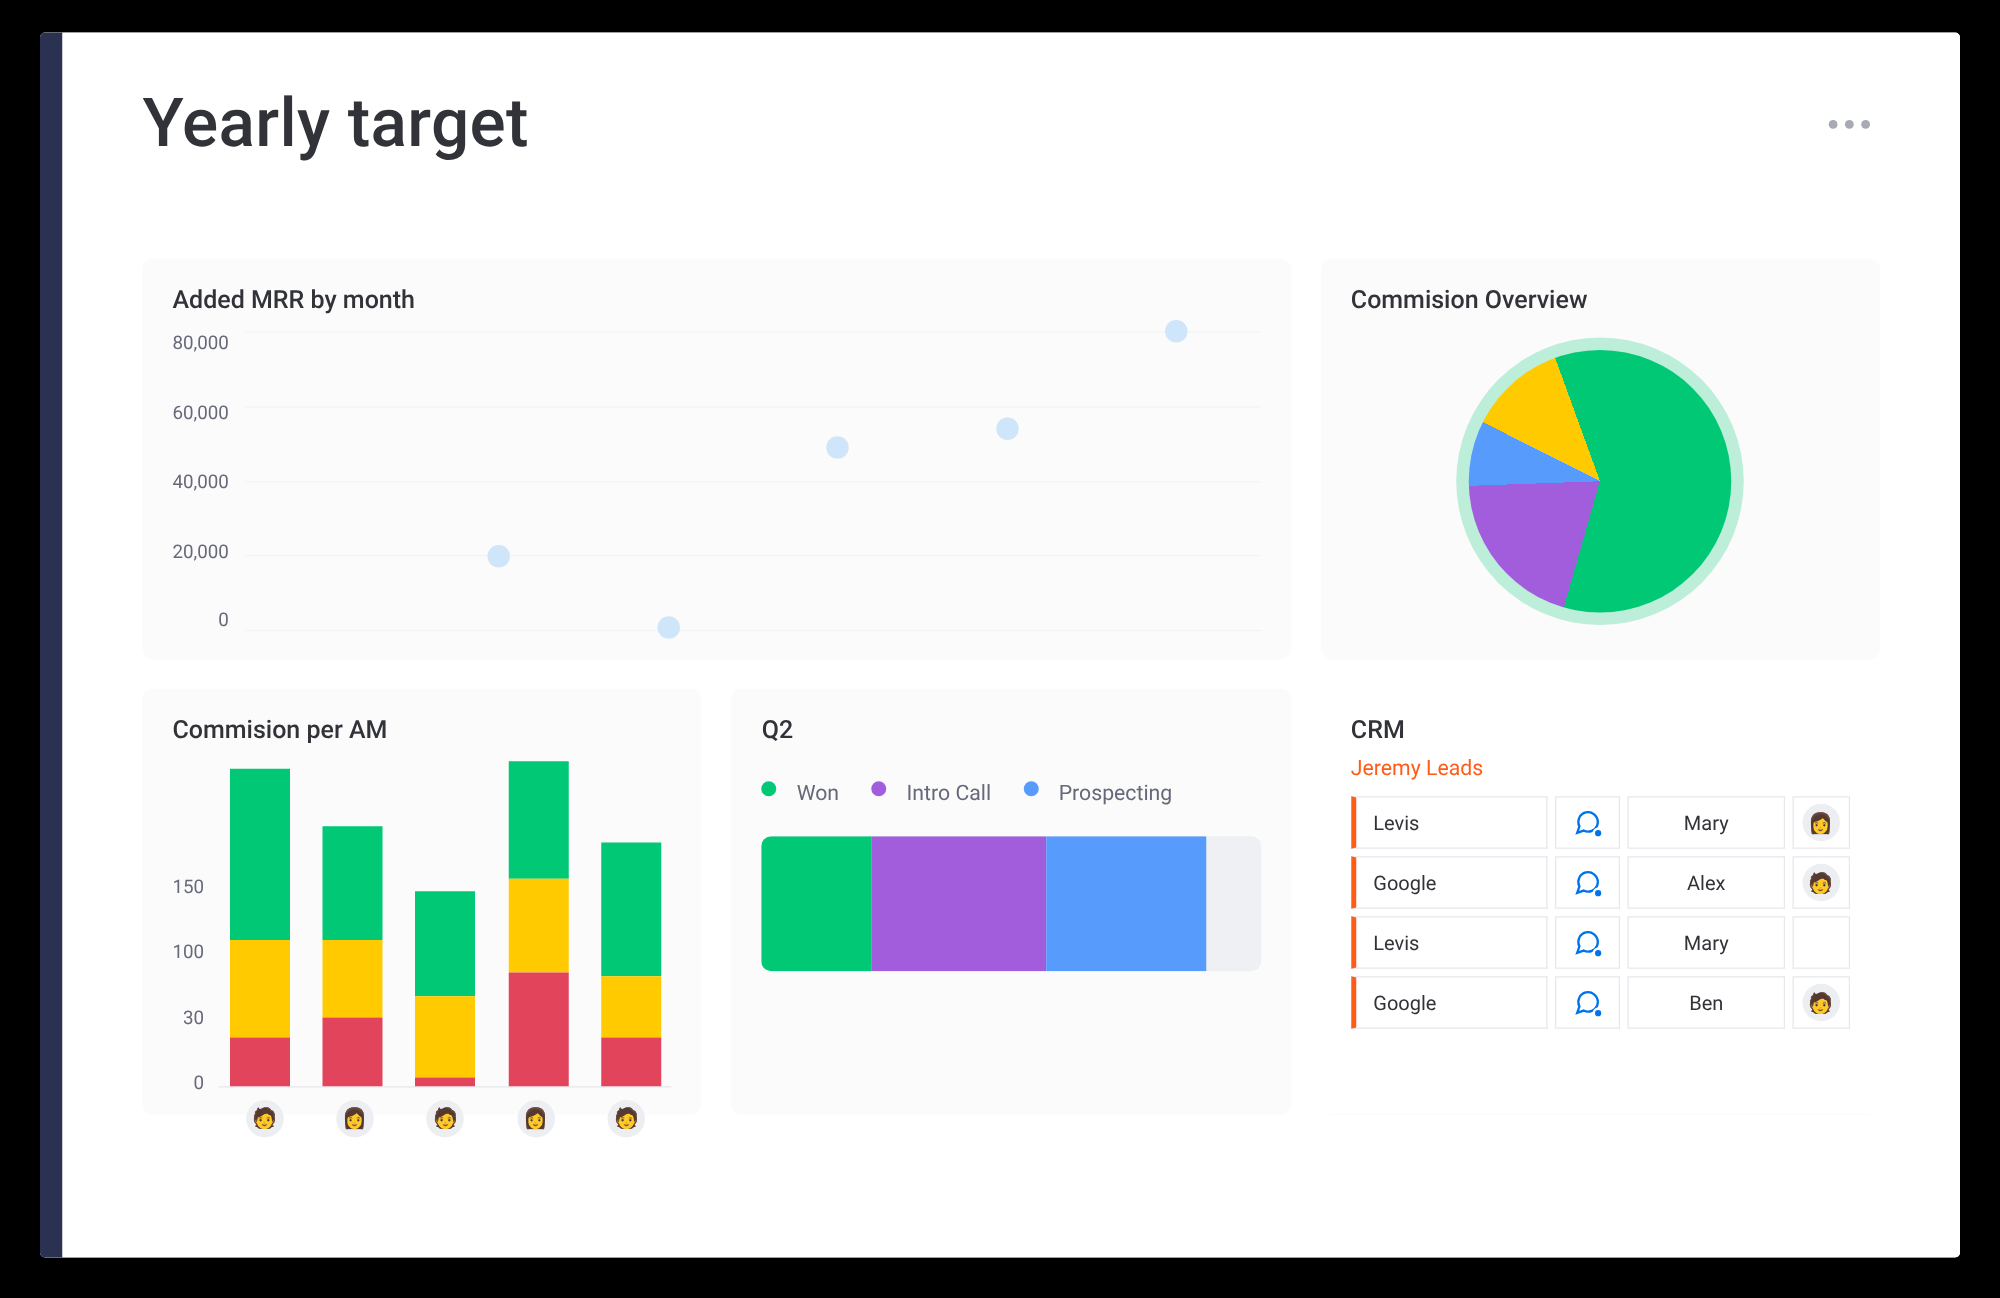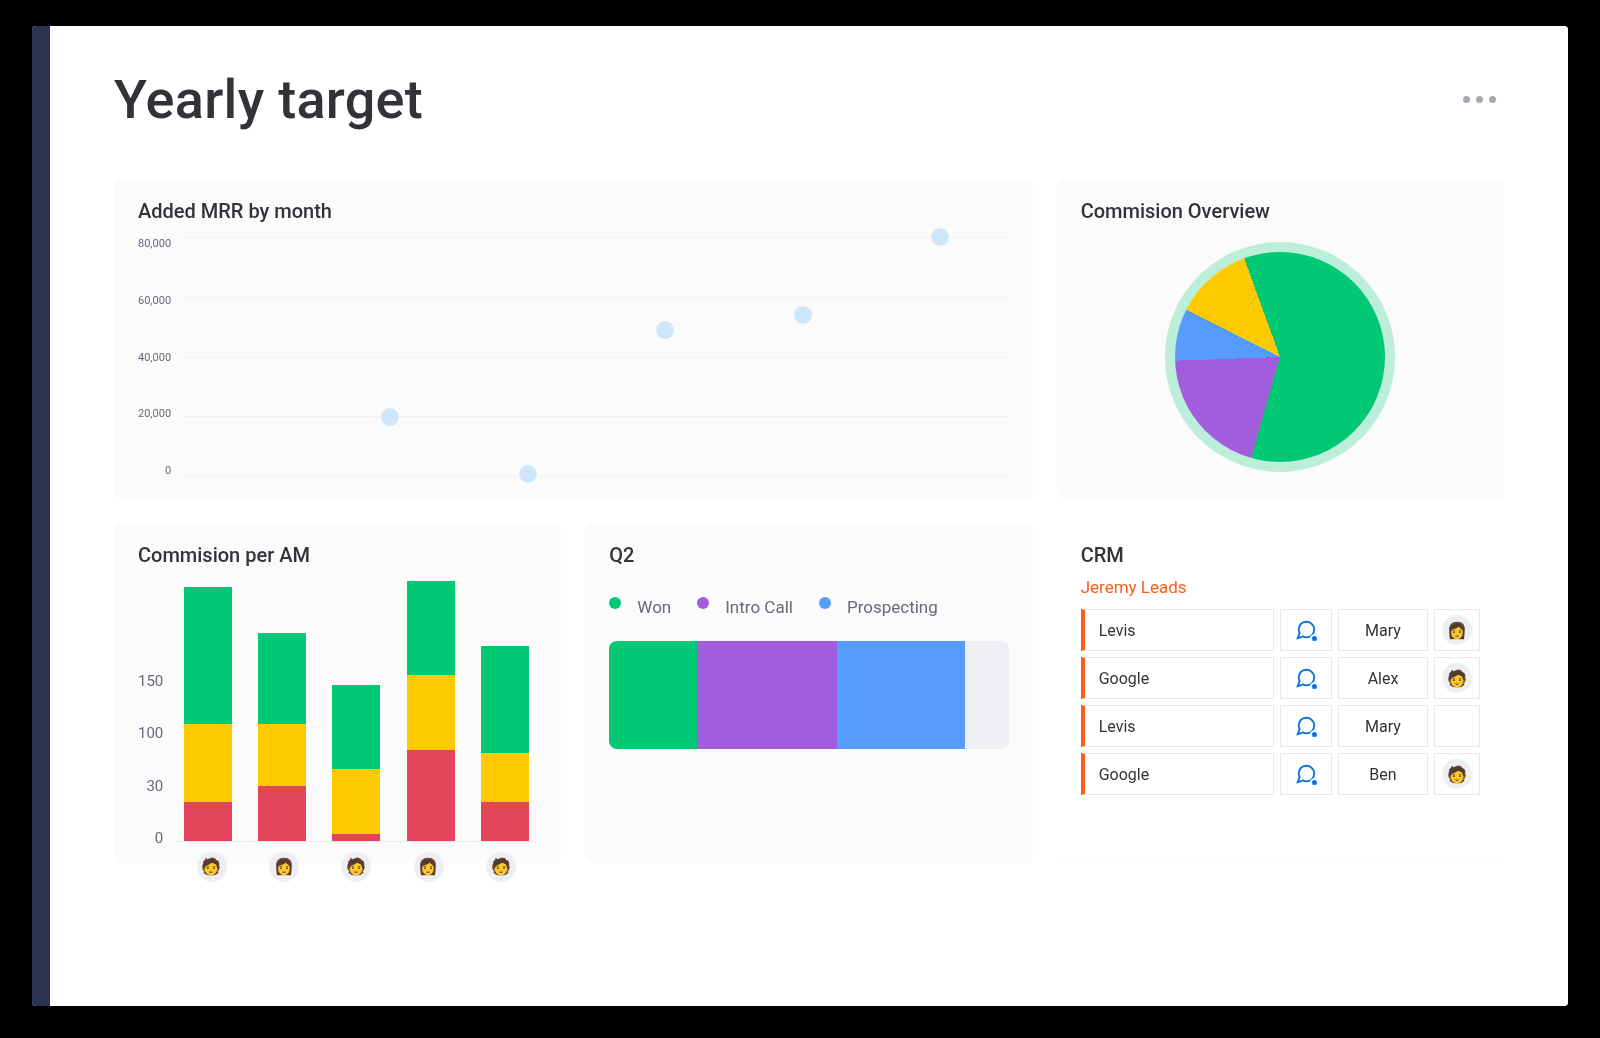--- a/index.html
+++ b/index.html
@@ -41,21 +41,21 @@
     background:var(--side);
   }
   .page{
     flex:1;
     padding:42px 64px 36px 64px;
     background:#fff;
     display:flex;flex-direction:column;
   }
   .titlebar{
     display:flex;align-items:center;justify-content:space-between;
-    margin-bottom:48px;
+    margin-bottom:76px;
   }
   .title{
     font-size:54px;font-weight:500;letter-spacing:.3px;
   }
   .dots{display:flex;gap:6px;padding:8px;border-radius:6px;cursor:pointer}
   .dots span{width:7px;height:7px;border-radius:50%;background:#a7a9b3;display:block}
 
   .grid{
     display:grid;
     grid-template-columns: 1fr 1fr 1fr;
@@ -70,21 +70,21 @@
     padding:20px 24px 22px;
     box-shadow:0 1px 0 rgba(0,0,0,.01);
     display:flex;flex-direction:column;
   }
   .card.white{background:var(--panel)}
   .card h3{margin:0 0 14px;font-size:20px;font-weight:500;color:var(--ink)}
 
   
   .mrr{grid-column:1 / span 2}
   .mrr .plot{flex:1;display:flex}
-  .mrr .yaxis{display:flex;flex-direction:column;justify-content:space-between;align-items:flex-end;font-size:11px;color:var(--ink-soft);padding-right:12px}
+  .mrr .yaxis{display:flex;flex-direction:column;justify-content:space-between;align-items:flex-end;font-size:15px;color:var(--ink-soft);padding-right:12px}
   .mrr .plot-body{flex:1;display:flex;flex-direction:column}
   .mrr .plot-area{flex:1;position:relative;border-left:1px solid transparent}
   .mrr .gridlines{position:absolute;inset:0;display:flex;flex-direction:column;justify-content:space-between}
   .mrr .gridlines div{height:1px;background:var(--grid)}
   .mrr .dot{position:absolute;width:18px;height:18px;border-radius:50%;background:var(--dot);transform:translate(-50%,50%)}
   .mrr .xaxis{display:flex;justify-content:space-between;font-size:17px;color:var(--ink-soft);padding-top:16px}
   .mrr .xaxis span{flex:1;text-align:center}
 
   
   .pie-wrap{flex:1;display:flex;align-items:center;justify-content:center}
@@ -108,21 +108,21 @@
   .q2 .battery{position:relative;height:108px;border-radius:8px;background:#eef0f3;display:flex;overflow:hidden}
   .q2 .battery::after{content:"";position:absolute;right:-12px;top:34px;width:12px;height:40px;border-radius:0 6px 6px 0;background:#eef0f3}
   .q2 .fill{height:100%}
 
   
   .crm-sub{color:var(--accent-orange);font-size:17px;margin:-4px 0 12px}
   .crm .row{display:flex;align-items:stretch;gap:6px;margin-bottom:6px;font-size:16px;color:var(--ink)}
   .crm .cell{background:#fff;border:1px solid var(--hairline);display:flex;align-items:center;padding:0 14px;height:42px}
   .crm .lead{flex:1;border-left:4px solid var(--accent-orange)}
   .crm .chat{width:52px;justify-content:center;color:#0073ea;font-size:20px}
-  .crm .who{width:90px;justify-content:center}
+  .crm .who{width:126px;justify-content:center}
   .crm .av{width:46px;justify-content:center;padding:0}
   .chat-icon{width:22px;height:22px;position:relative}
   .chat-icon svg{display:block}
 </style>
 </head>
 <body>
 
 <div class="shell">
   <div class="siderail"></div>
   <div class="page">

